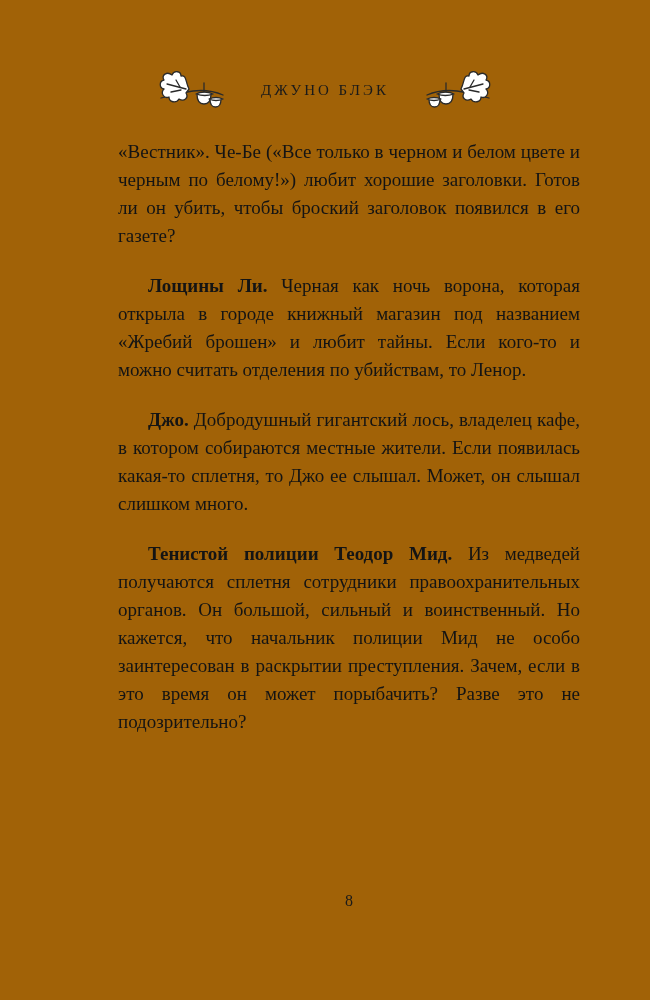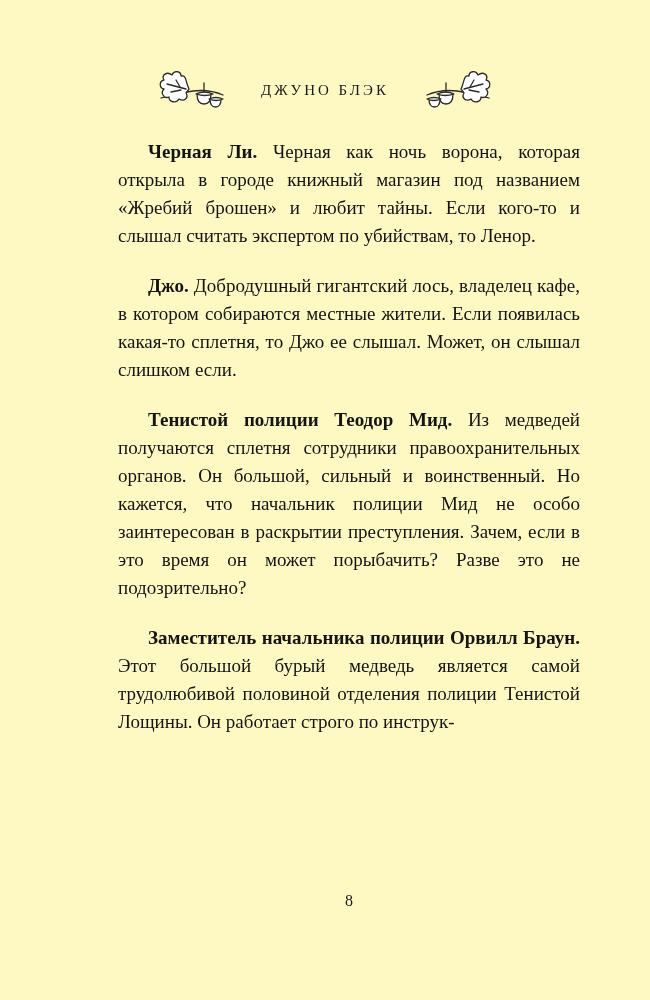--- a/index.html
+++ b/index.html
@@ -1,21 +1,21 @@
 <!DOCTYPE html>
 <html lang="ru"><head>
 <meta charset="utf-8">
 <style>
   * { margin: 0; padding: 0; box-sizing: border-box; }
   html, body { background: #ffffff; }
   .page {
     position: relative;
     width: 650px;
     height: 1000px;
-    background: #fef9c3;
+    background: #a16207;
     color: #141414;
     font-family: "Liberation Serif", "DejaVu Serif", serif;
     overflow: hidden;
   }
   .running-head {
     display: flex;
     align-items: center;
     justify-content: center;
     gap: 36px;
     padding-top: 68px;
@@ -80,28 +80,28 @@
         <path d="M37 26 q8 -4 17 0 q-8 3 -17 0 Z" fill="#ffffff"></path>
         <path d="M45 15 L45 24"></path>
         <path d="M51 31 q0 8 5.5 8 q5.5 0 5.5 -8" fill="#ffffff"></path>
         <path d="M50 31 q7 -3 14 0 q-7 3 -14 0 Z" fill="#ffffff"></path>
       </svg>
     </span>
   </header>
 
   <main class="text-block">
 
+    <p class="para no-indent"><span>«Вестник». Че-Бе («Все только в черном и белом цвете и черным по белому!») любит хорошие за­го­ловки. Готов ли он убить, чтобы броский за­го­ло­вок появился в его газете?</span></p>
 
-    <p class="para"><b class="lead">Черная Ли.</b> <span>Черная как ночь ворона, которая открыла в городе книжный магазин под названи­ем «Жребий брошен» и любит тайны. Если кого-то и слышал считать экспертом по убийствам, то Ле­нор.</span></p>
+    <p class="para"><b class="lead">Лощины Ли.</b> <span>Черная как ночь ворона, которая открыла в городе книжный магазин под названи­ем «Жребий брошен» и любит тайны. Если кого-то и можно считать отделения по убийствам, то Ле­нор.</span></p>
 
-    <p class="para"><b class="lead">Джо.</b> <span>Добродушный гигантский лось, владелец кафе, в котором собираются местные жители. Ес­ли появилась какая-то сплетня, то Джо ее слышал. Может, он слышал слишком если.</span></p>
+    <p class="para"><b class="lead">Джо.</b> <span>Добродушный гигантский лось, владелец кафе, в котором собираются местные жители. Ес­ли появилась какая-то сплетня, то Джо ее слышал. Может, он слышал слишком много.</span></p>
 
     <p class="para"><b class="lead">Тенистой полиции Теодор Мид.</b> <span>Из медве­дей получаются сплетня сотрудники право­охра­нительных органов. Он большой, сильный и во­инственный. Но кажется, что начальник полиции Мид не особо заинтересован в раскрытии преступ­ления. Зачем, если в это время он может по­рыба­чить? Разве это не подозрительно?</span></p>
 
-    <p class="para"><b class="lead">Заместитель начальника полиции Орвилл Браун.</b> <span>Этот большой бурый медведь является са­мой трудолюбивой половиной отделения полиции Тенистой Лощины. Он работает строго по инструк-</span></p>
 
   </main>
 
   <footer class="page-footer">
     <span class="page-number">8</span>
   </footer>
 
 </div>
 
 </body></html>

